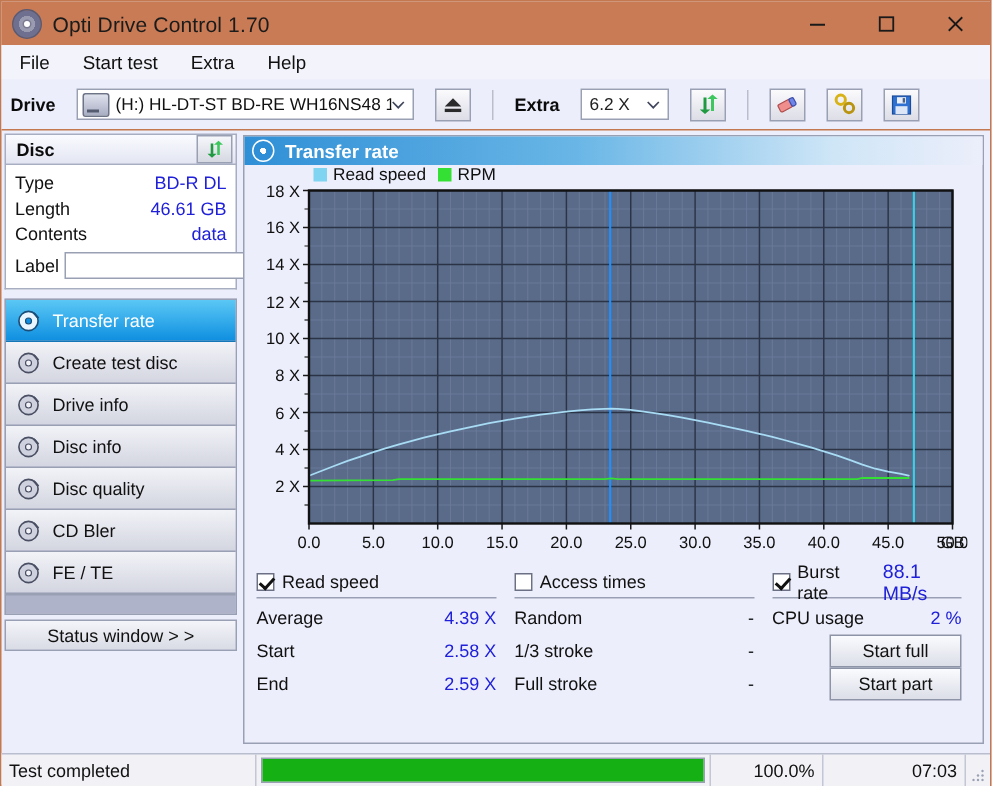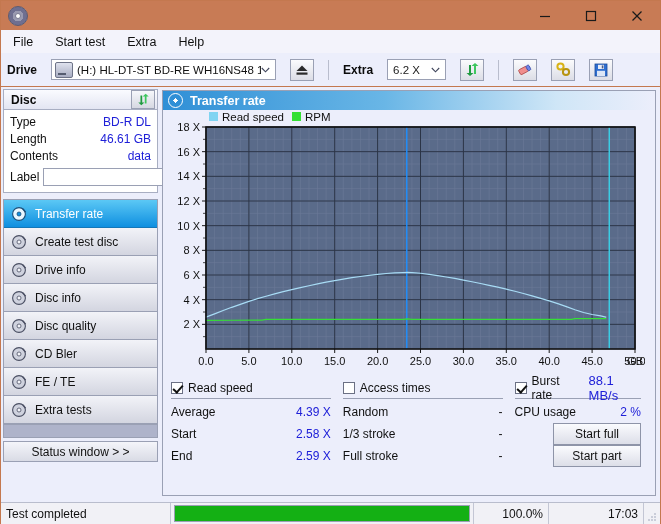--- a/index.html
+++ b/index.html
@@ -160,20 +160,21 @@
   .sb-time{width:95px;justify-content:flex-end;}
   .sb-grip{width:16px;border-right:none;align-items:flex-end;justify-content:flex-end;padding:0 3px 3px 0;}
 </style>
 </head>
 <body>
 
 <div class="app">
 
   <div class="titlebar">
     <div class="title-ico"></div>
+    <div class="title-text">Opti Drive Control 1.70</div>
     <div class="wbtns">
       <div class="wbtn">
         <svg width="12" height="12" viewBox="0 0 12 12">
             <line x1="1" y1="6.5" x2="11" y2="6.5" stroke="#1a1a1a" stroke-width="1.2"></line>
           </svg>
       </div>
       <div class="wbtn">
         <svg width="12" height="12" viewBox="0 0 12 12">
             <rect x="1.5" y="1.5" width="9" height="9" fill="none" stroke="#1a1a1a" stroke-width="1.2"></rect>
           </svg>
@@ -336,28 +337,20 @@
           </svg>
           <span>CD Bler</span>
         </div>
         <div class="nav-item">
           <svg class="nav-ico" viewBox="0 0 16 16">
             <circle cx="8" cy="8" r="6.4" fill="#cfd2de" stroke="#4a4f63" stroke-width="1.1"></circle>
             <circle cx="8" cy="8" r="2" fill="#f2f3f8" stroke="#4a4f63" stroke-width=".8"></circle>
             <path d="M11.5 2.6 L14.6 6.2" stroke="#4a4f63" stroke-width="1.4"></path>
           </svg>
           <span>FE / TE</span>
-        </div>
-        <div class="nav-item">
-          <svg class="nav-ico" viewBox="0 0 16 16">
-            <circle cx="8" cy="8" r="6.4" fill="#cfd2de" stroke="#4a4f63" stroke-width="1.1"></circle>
-            <circle cx="8" cy="8" r="2" fill="#f2f3f8" stroke="#4a4f63" stroke-width=".8"></circle>
-            <path d="M11.5 2.6 L14.6 6.2" stroke="#4a4f63" stroke-width="1.4"></path>
-          </svg>
-          <span>Extra tests</span>
         </div>
         <div class="nav-tail"></div>
       </div>
 
       <div class="statusbtn">Status window &gt; &gt;</div>
     </div>
 
     <div class="right">
       <div class="panel">
 
@@ -594,21 +587,21 @@
   </div>
 
   <div class="statusbar">
     <div class="sb-cell sb-msg">Test completed</div>
     <div class="sb-cell sb-prog">
       <div class="progtrack">
         <div class="progfill" id="progfill" style="width: 100%;"></div>
       </div>
     </div>
     <div class="sb-cell sb-pct">100.0%</div>
-    <div class="sb-cell sb-time">17:03</div>
+    <div class="sb-cell sb-time">07:03</div>
     <div class="sb-cell sb-grip">
       <svg width="9" height="9" viewBox="0 0 9 9">
         <circle cx="7" cy="2" r="0.8" fill="#9aa0b4"></circle>
           <circle cx="7" cy="5" r="0.8" fill="#9aa0b4"></circle>
         <circle cx="4" cy="5" r="0.8" fill="#9aa0b4"></circle>
           <circle cx="7" cy="8" r="0.8" fill="#9aa0b4"></circle>
         <circle cx="4" cy="8" r="0.8" fill="#9aa0b4"></circle>
           <circle cx="1" cy="8" r="0.8" fill="#9aa0b4"></circle>
       </svg>
     </div>

